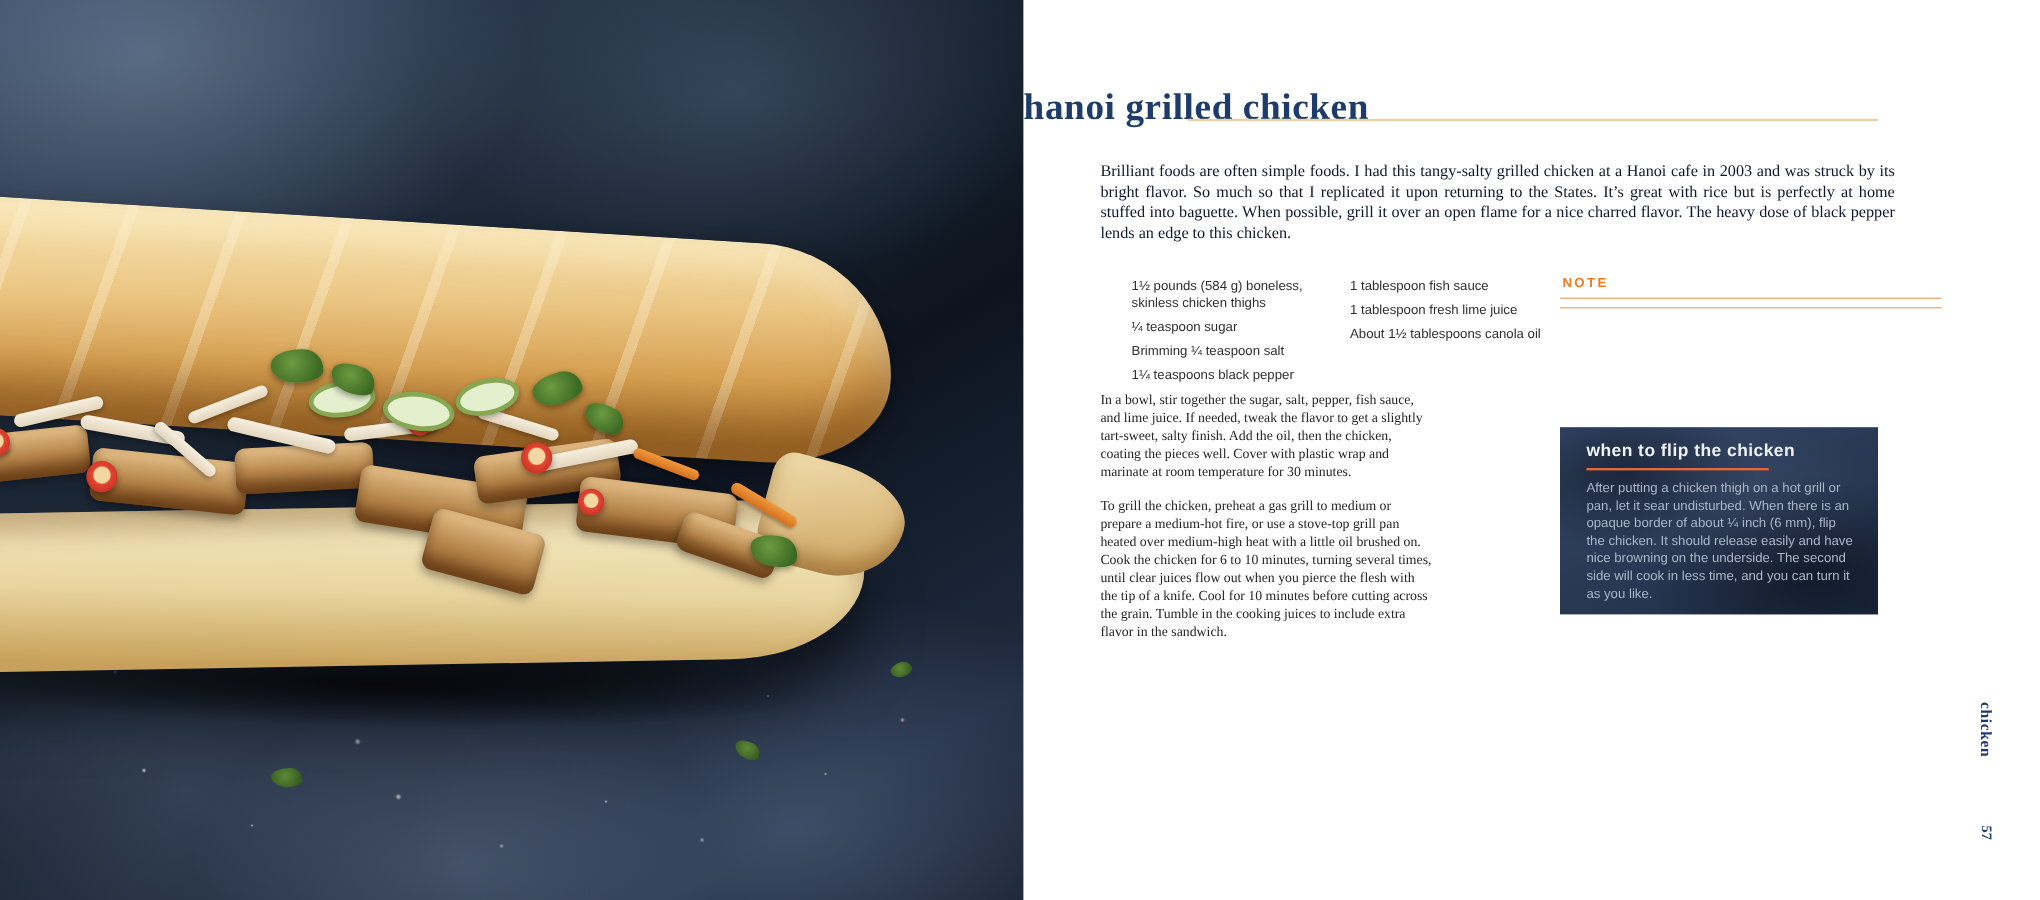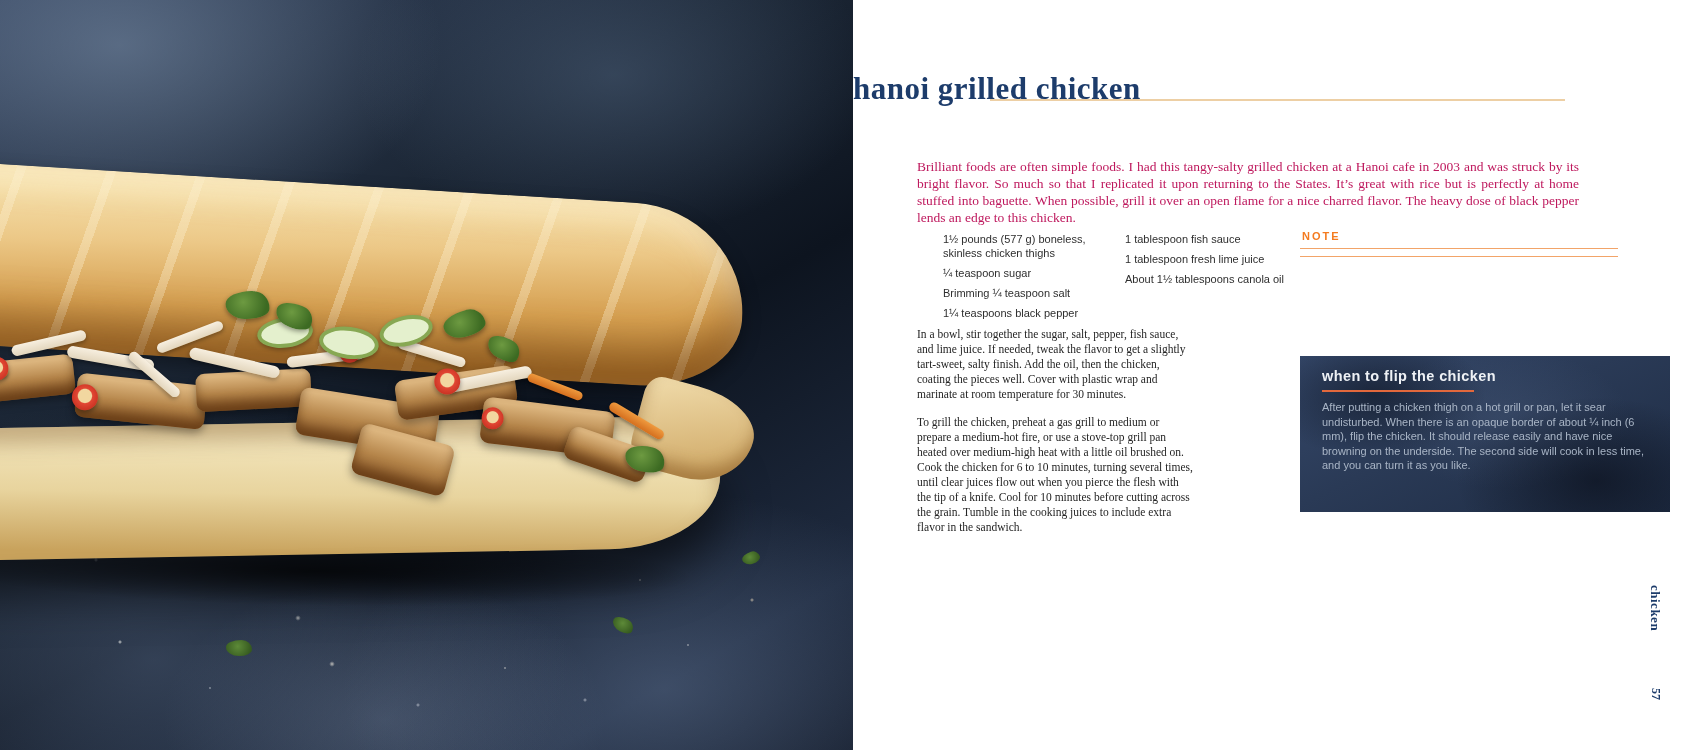--- a/index.html
+++ b/index.html
@@ -74,37 +74,37 @@
        background:linear-gradient(to right, rgba(40,50,70,.18), rgba(255,255,255,0));}
   
   .page{position:absolute;left:853px;top:0;width:847px;height:750px;background:#fff;}
   .title{position:absolute;left:0;top:50px;width:100%;text-align:left;
     font-family:"Liberation Serif", serif;font-weight:bold;font-size:31px;color:#1d3c6b;letter-spacing:.5px;}
   .title-rule{position:absolute;left:137px;top:99px;width:575px;height:0;border-top:2px solid #edcfa4;}
   .yield{position:absolute;left:0;top:108px;width:100%;text-align:center;
     font-weight:bold;font-size:13px;color:#1d4579;}
   .yield .sep{color:#f47b20;padding:0 5px;font-size:11px;}
   .intro{position:absolute;left:64px;top:134px;width:662px;
-    font-size:13.5px;line-height:17px;color:#be185d;text-align:justify;margin-top:24px;}
+    font-size:13.5px;line-height:17px;color:#0f172a;text-align:justify;}
   .ingredients{position:absolute;left:90px;top:232px;width:345px;
     font-family:"Liberation Sans", sans-serif;font-size:11px;line-height:14px;color:#2e2e2e;}
   .ing-col{position:absolute;top:0;}
   .ing-col1{left:0;width:170px;}
   .ing-col2{left:182px;width:160px;}
   .ingredients p{margin:0 0 6px 0;}
   .note{position:absolute;left:447px;top:230px;width:318px;
     font-family:"Liberation Sans", sans-serif;color:#f47b20;}
   .note-label{font-weight:bold;font-size:11px;letter-spacing:2px;margin:0 0 6px 2px;}
   .note-rule{border-top:1.5px solid #f2a469;margin:0 0 7px 0;}
   .note-body{font-size:10.5px;line-height:15.5px;margin:0 0 8px 2px;color:#f5853a;}
   .note-body b{font-weight:bold;}
   .steps{position:absolute;left:64px;top:327px;width:276px;
     font-size:11.5px;line-height:15px;color:#242424;}
   .steps p{margin:0 0 13px 0;}
-  .flipbox{position:absolute;left:447px;top:356px;width:370px;height:156px;box-sizing:border-box;
+  .flipbox{position:absolute;left:447px;top:356px;width:265px;height:156px;box-sizing:border-box;
     padding:12px 18px 0 22px;
     background:
       radial-gradient(160px 90px at 20% 25%, rgba(10,16,28,.55), transparent 70%),
       radial-gradient(200px 120px at 80% 80%, rgba(8,12,22,.6), transparent 70%),
       radial-gradient(180px 100px at 55% 40%, rgba(90,110,145,.25), transparent 70%),
       linear-gradient(155deg,#35486a 0%,#2a3a56 45%,#1e2c44 100%);
     font-family:"Liberation Sans", sans-serif;}
   .flipbox-heading{font-weight:bold;font-size:14.5px;color:#eef1f5;letter-spacing:.4px;margin:0 0 6px 0;}
   .flipbox-rule{width:152px;border-top:2px solid #e2683c;margin:0 0 8px 0;}
   .flipbox-body{font-size:11px;line-height:14.6px;color:#a9b5c6;margin:0;}
@@ -176,21 +176,21 @@
 <div class="page">
 
   <h1 class="title">hanoi grilled chicken</h1>
   <div class="title-rule"></div>
 
 
   <div class="intro">Brilliant foods are often simple foods. I had this tangy-salty grilled chicken at a Hanoi cafe in 2003 and was struck by its bright flavor. So much so that I replicated it upon returning to the States. It’s great with rice but is perfectly at home stuffed into baguette. When possible, grill it over an open flame for a nice charred flavor. The heavy dose of black pepper lends an edge to this chicken.</div>
 
   <div class="ingredients">
     <div class="ing-col ing-col1">
-      <p>1½ pounds (577 g) boneless, skinless chicken thighs</p>
+      <p>1½ pounds (584 g) boneless, skinless chicken thighs</p>
       <p>¼ teaspoon sugar</p>
       <p>Brimming ¼ teaspoon salt</p>
       <p>1¼ teaspoons black pepper</p>
     </div>
     <div class="ing-col ing-col2">
       <p>1 tablespoon fish sauce</p>
       <p>1 tablespoon fresh lime juice</p>
       <p>About 1½ tablespoons canola oil</p>
     </div>
   </div>

